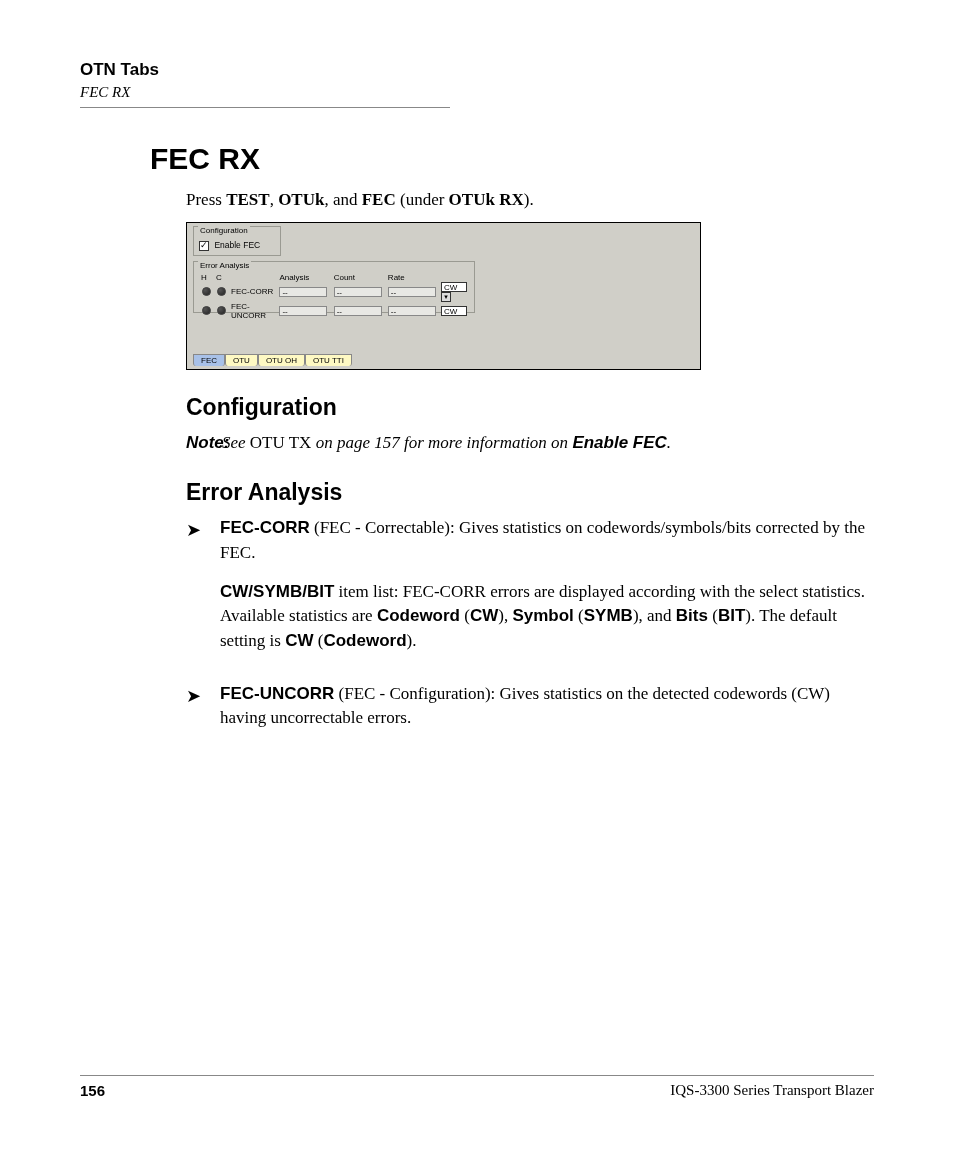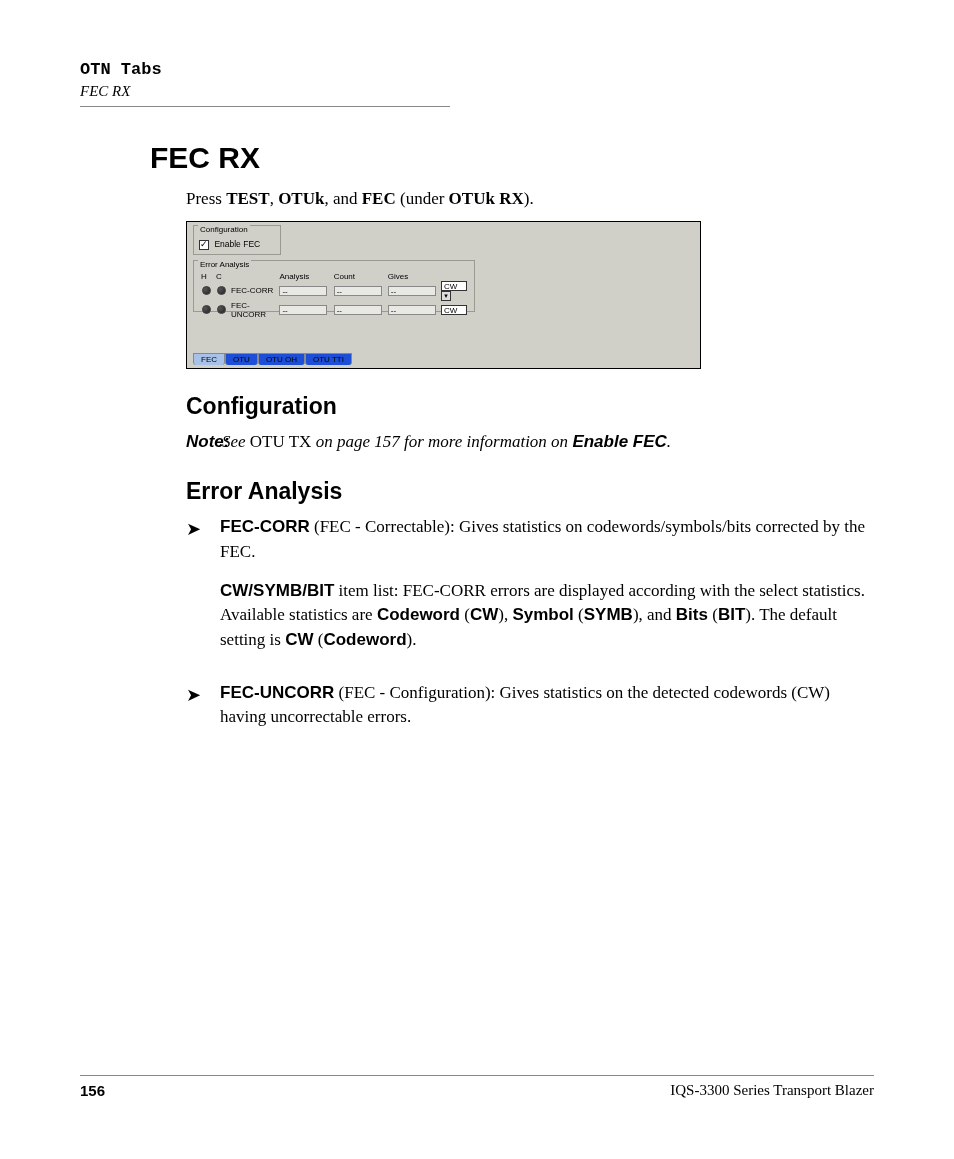--- a/index.html
+++ b/index.html
@@ -11,21 +11,21 @@
     color: #000;
   }
   .page {
     position: relative;
     width: 954px;
     height: 1159px;
     box-sizing: border-box;
     padding: 60px 80px 30px 80px;
   }
   .hdr-chapter {
-    font-family: Liberation Mono, monospace;
+    font-family: Liberation Sans, sans-serif;
     font-weight: bold;
     font-size: 17px;
     margin: 0;
   }
   .hdr-section {
     font-style: italic;
     font-size: 15px;
     margin-top: 4px;
   }
   .hdr-rule {
@@ -135,21 +135,21 @@
     position: absolute;
     bottom: 3px;
     left: 6px;
     display: flex;
     gap: 0;
     font-size: 8px;
   }
   .ui-tab {
     border: 1px solid #888;
     border-bottom: none;
-    background: #1d4ed8;
+    background: #fef9c3;
     padding: 1px 7px;
     border-radius: 0 0 3px 3px;
   }
   .ui-tab.active { background: #a8c1e8; }
 
   h2.subhead {
     font-family: Arial, Helvetica, sans-serif;
     font-weight: 800;
     font-size: 23px;
     margin: 24px 0 10px 36px;
@@ -243,21 +243,21 @@
       <div class="ui-group ea">
         <div class="ea-title">Error Analysis</div>
         <table>
           <tbody>
               <tr>
             <th style="width:10px;">H</th>
             <th style="width:10px;">C</th>
             <th style="width:52px;"></th>
             <th style="width:52px;">Analysis</th>
             <th style="width:52px;margin-top:16px;">Count</th>
-            <th style="width:50px;">Gives</th>
+            <th style="width:50px;">Rate</th>
             <th></th>
           </tr>
           <tr>
             <td><span class="led"></span></td>
             <td><span class="led"></span></td>
             <td>FEC-CORR</td>
             <td><span class="valbox">--</span></td>
             <td><span class="valbox">--</span></td>
             <td><span class="valbox">--</span></td>
             <td><span class="cwbox">CW</span><span class="drop">▾</span></td>

